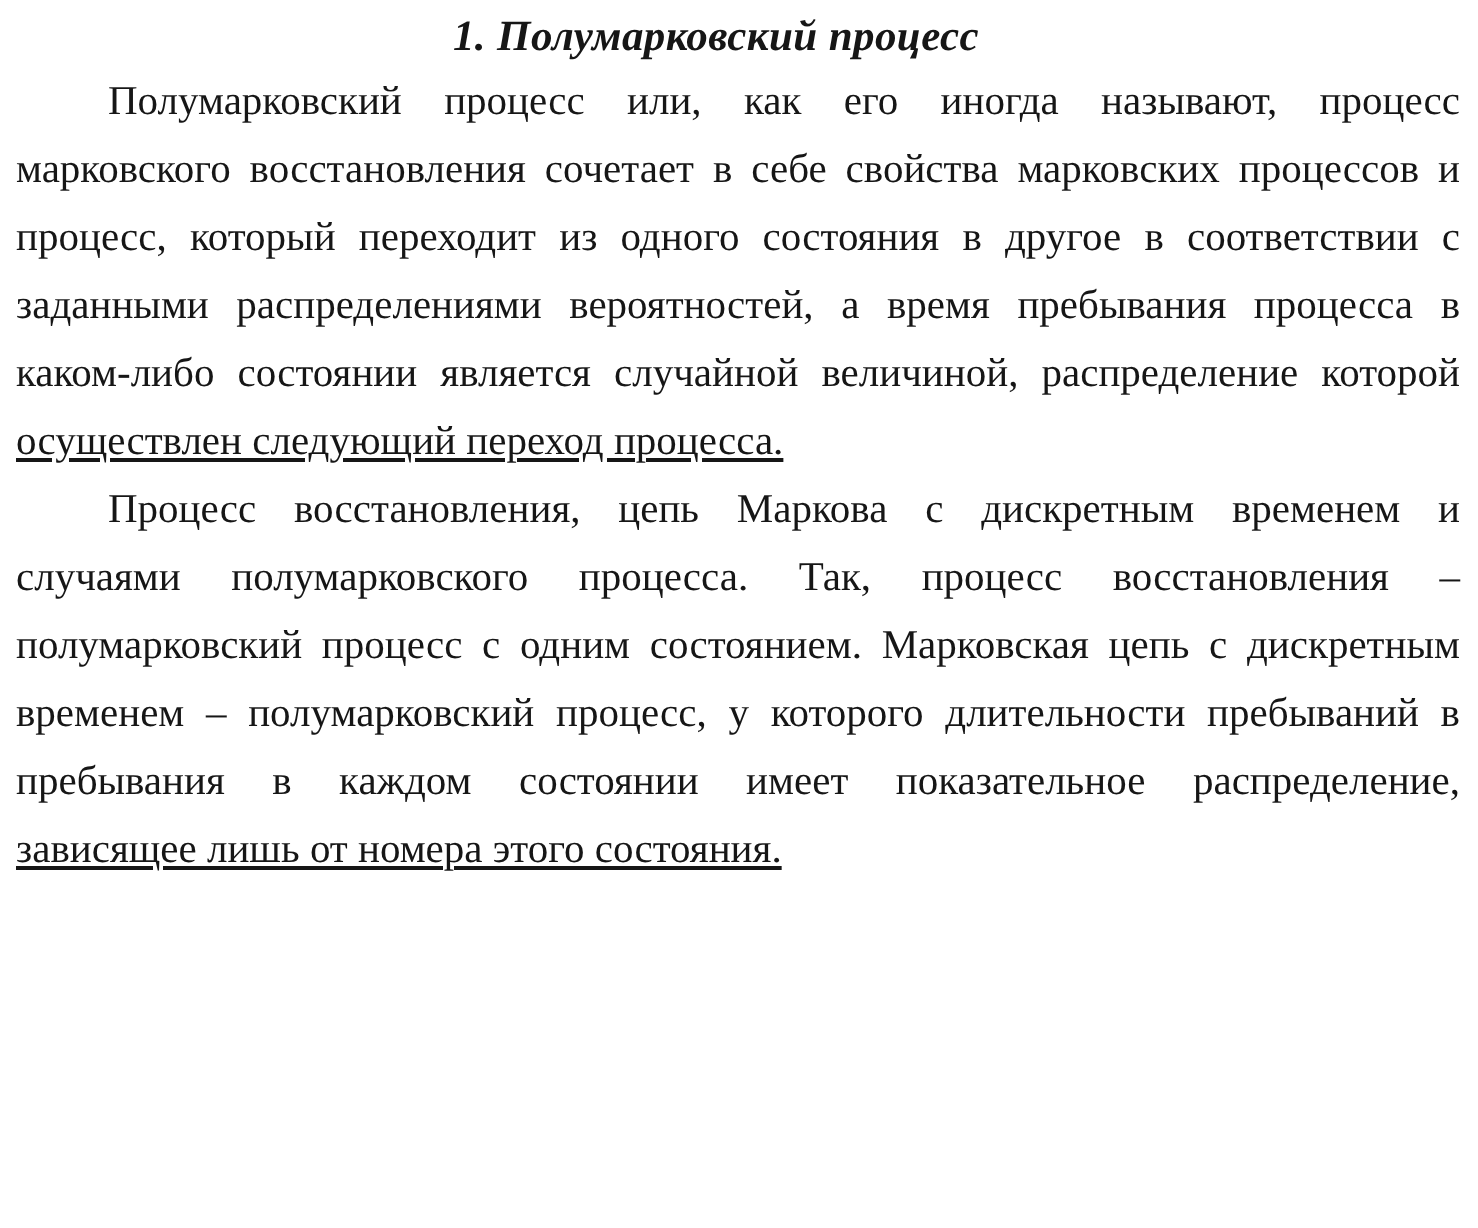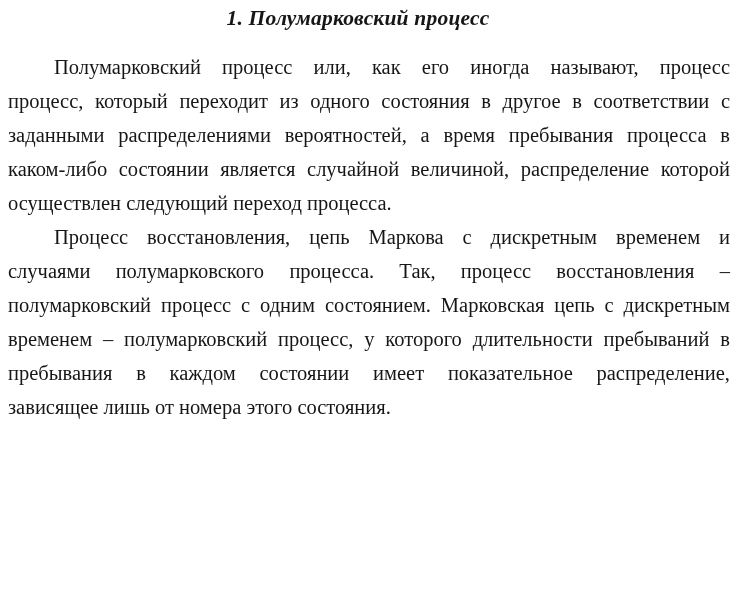--- a/index.html
+++ b/index.html
@@ -24,44 +24,46 @@
     font-weight: bold;
     font-style: italic;
     font-size: 21.5px;
     line-height: 30px;
     text-align: center;
     padding-right: 22px;
     letter-spacing: 0.2px;
     white-space: nowrap;
   }
   .body-text {
-    margin-top: 17px;
+    margin-top: 1px;
   }
   .line {
     font-size: 20.5px;
     line-height: 34px;
     text-align: justify;
     -moz-text-align-last: justify;
     text-align-last: justify;
   }
   .line.first {
     text-indent: 46px;
   }
   .line.last {
     -moz-text-align-last: left;
     text-align-last: left;
+    text-decoration: underline;
   }
 </style>
 </head>
 <body style="background: rgb(255, 255, 255);">
 
 <div class="doc" style="color: rgb(22, 22, 22);">
   <div class="title">1. Полумарковский процесс</div>
   <div class="body-text" id="paragraphs">
       <div class="line first">Полумарковский процесс или, как его иногда называют, процесс</div>
+      <div class="line">марковского восстановления сочетает в себе свойства марковских процессов и</div>
       <div class="line">процесс, который переходит из одного состояния в другое в соответствии с</div>
       <div class="line">заданными распределениями вероятностей, а время пребывания процесса в</div>
       <div class="line">каком-либо состоянии является случайной величиной, распределение которой</div>
       <div class="line last">осуществлен  следующий переход процесса.</div>
       <div class="line first">Процесс восстановления, цепь Маркова с дискретным временем и</div>
       <div class="line">случаями полумарковского процесса. Так, процесс восстановления –</div>
       <div class="line">полумарковский процесс с одним состоянием. Марковская цепь с дискретным</div>
       <div class="line">временем – полумарковский процесс, у которого длительности пребываний в</div>
       <div class="line">пребывания в каждом состоянии имеет показательное распределение,</div>
       <div class="line last">зависящее лишь от номера этого состояния.</div>

